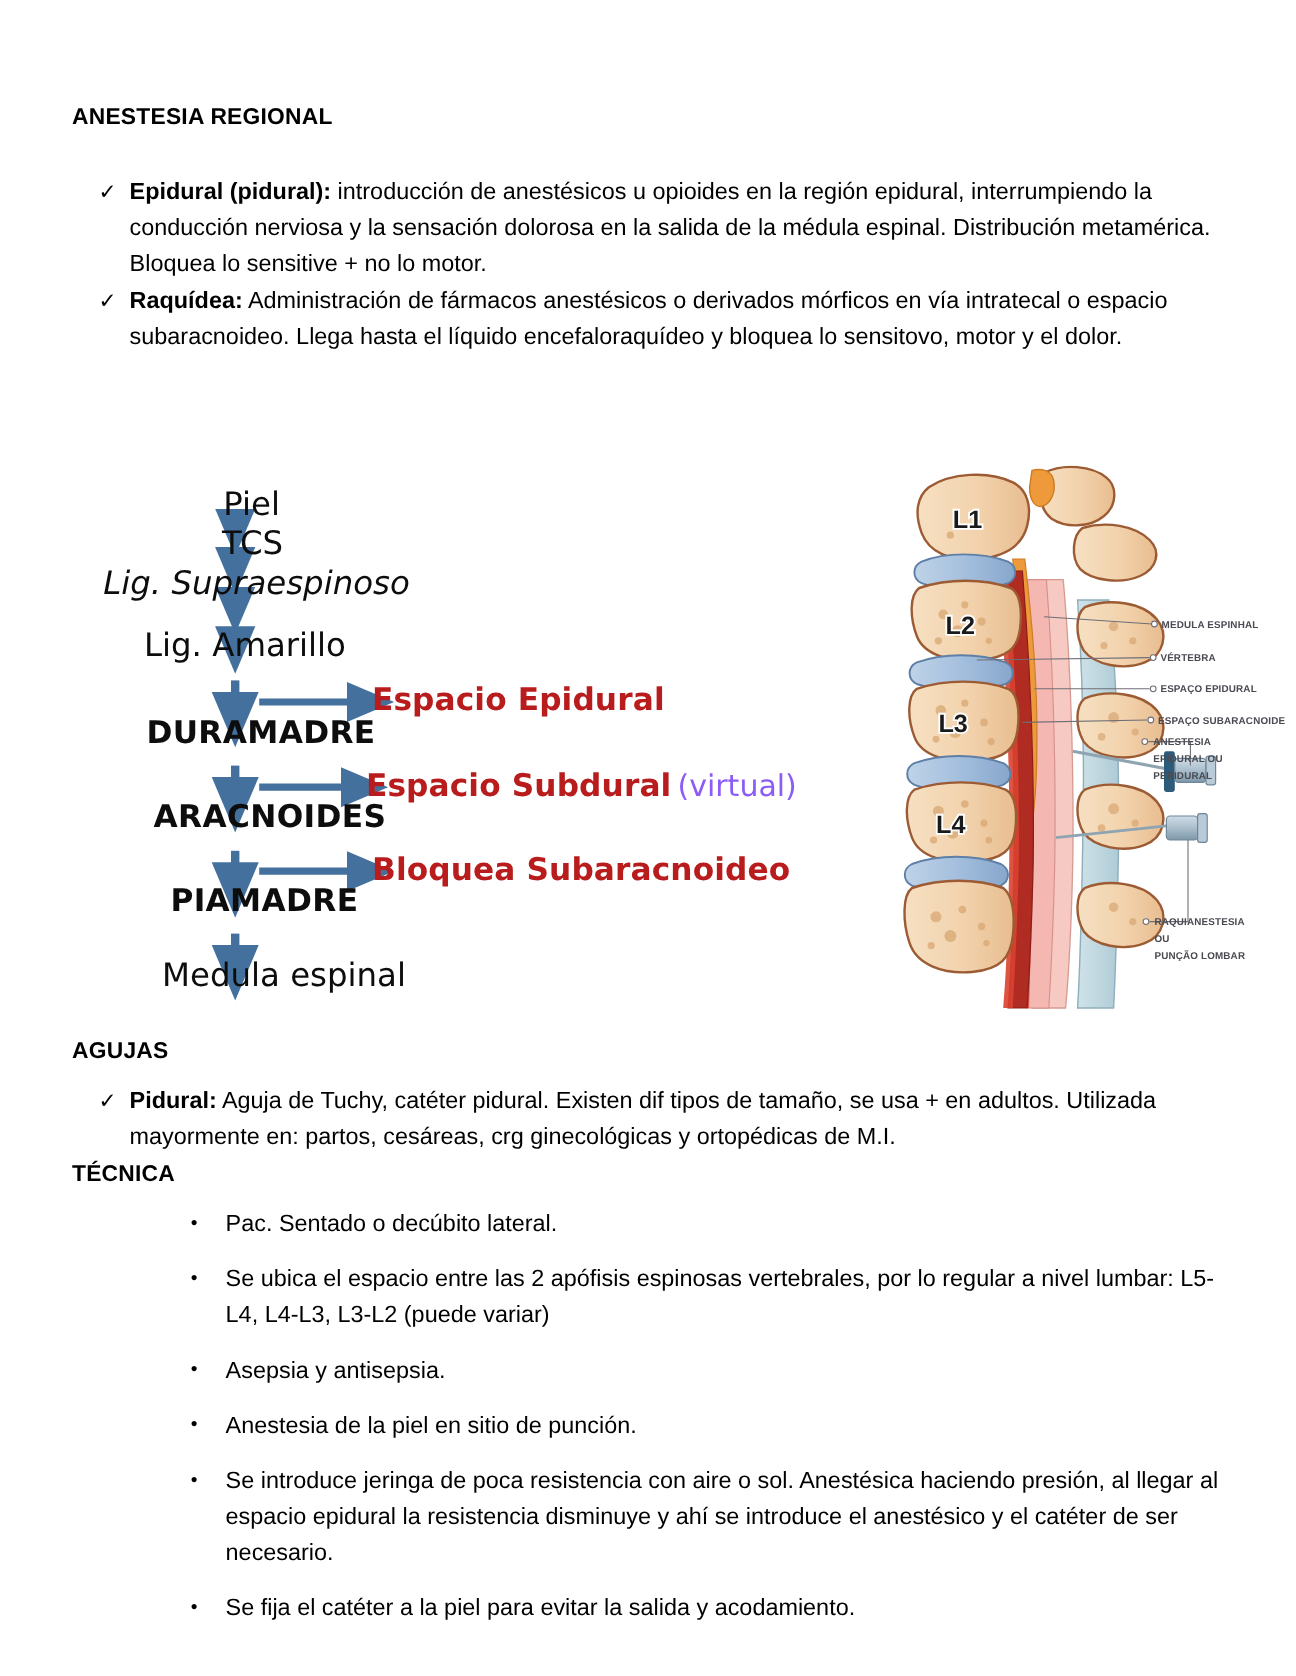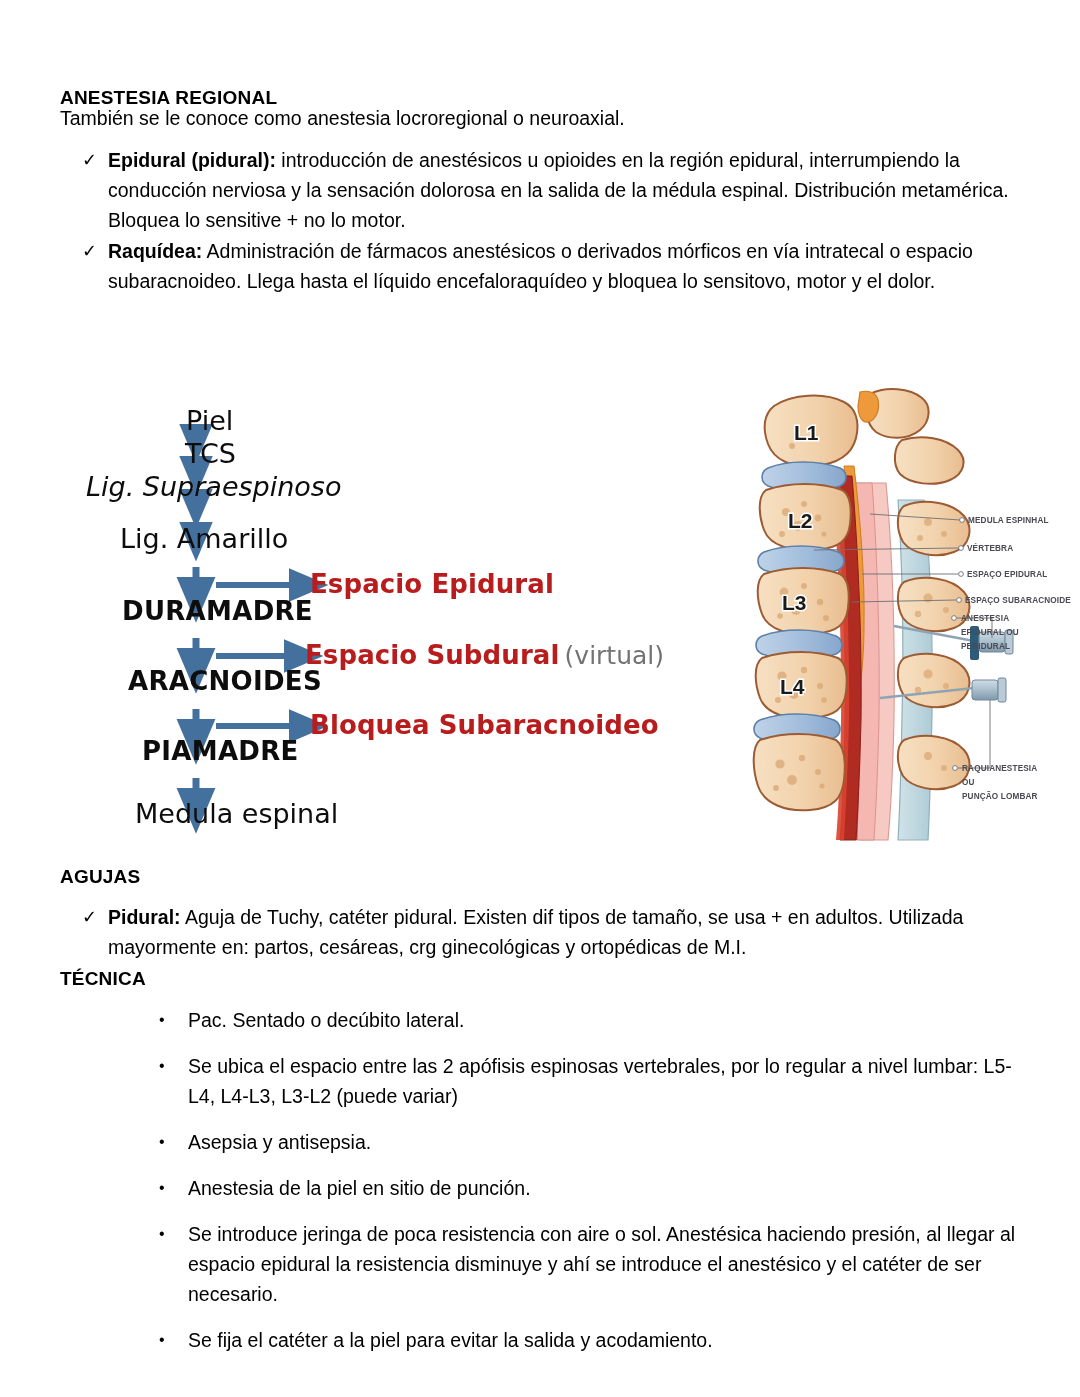--- a/index.html
+++ b/index.html
@@ -108,21 +108,21 @@
     font-weight: bold;
     letter-spacing: 0.3px;
   }
   .flow-orange {
     font-size: 26px;
     font-weight: bold;
     color: #b91c1c;
     letter-spacing: 0.1px;
   }
   .flow-paren {
-    color: #737373;
+    color: #8b5cf6;
     font-weight: 400;
     font-size: 25px;
   }
   .flow-svg {
     position: absolute;
     left: 0;
     top: 0;
     width: 680px;
     height: 455px;
     overflow: visible;
@@ -154,21 +154,20 @@
     paint-order: stroke fill;
   }
 </style>
 </head>
 <body>
 
 <div class="page">
 
   <div class="h-title" style="top:62px;margin-top:25px;">ANESTESIA REGIONAL</div>
 
-  <div class="para" style="left:60px; top:103px;">También se le conoce como anestesia locroregional o neuroaxial.</div>
 
   <div class="check-list" style="top:145px;">
     <div class="check-item">
       <span class="check-mark">✓</span>
       <span class="check-body"><b>Epidural (pidural):</b><span> introducción de anestésicos u opioides en la región epidural, interrumpiendo la conducción nerviosa y la sensación dolorosa en la salida de la médula espinal. Distribución metamérica. Bloquea lo sensitive + no lo motor.</span></span>
     </div>
     <div class="check-item">
       <span class="check-mark">✓</span>
       <span class="check-body"><b>Raquídea:</b><span> Administración de fármacos anestésicos o derivados mórficos en vía intratecal o espacio subaracnoideo. Llega hasta el líquido encefaloraquídeo y bloquea lo sensitovo, motor y el dolor.</span></span>
     </div>

